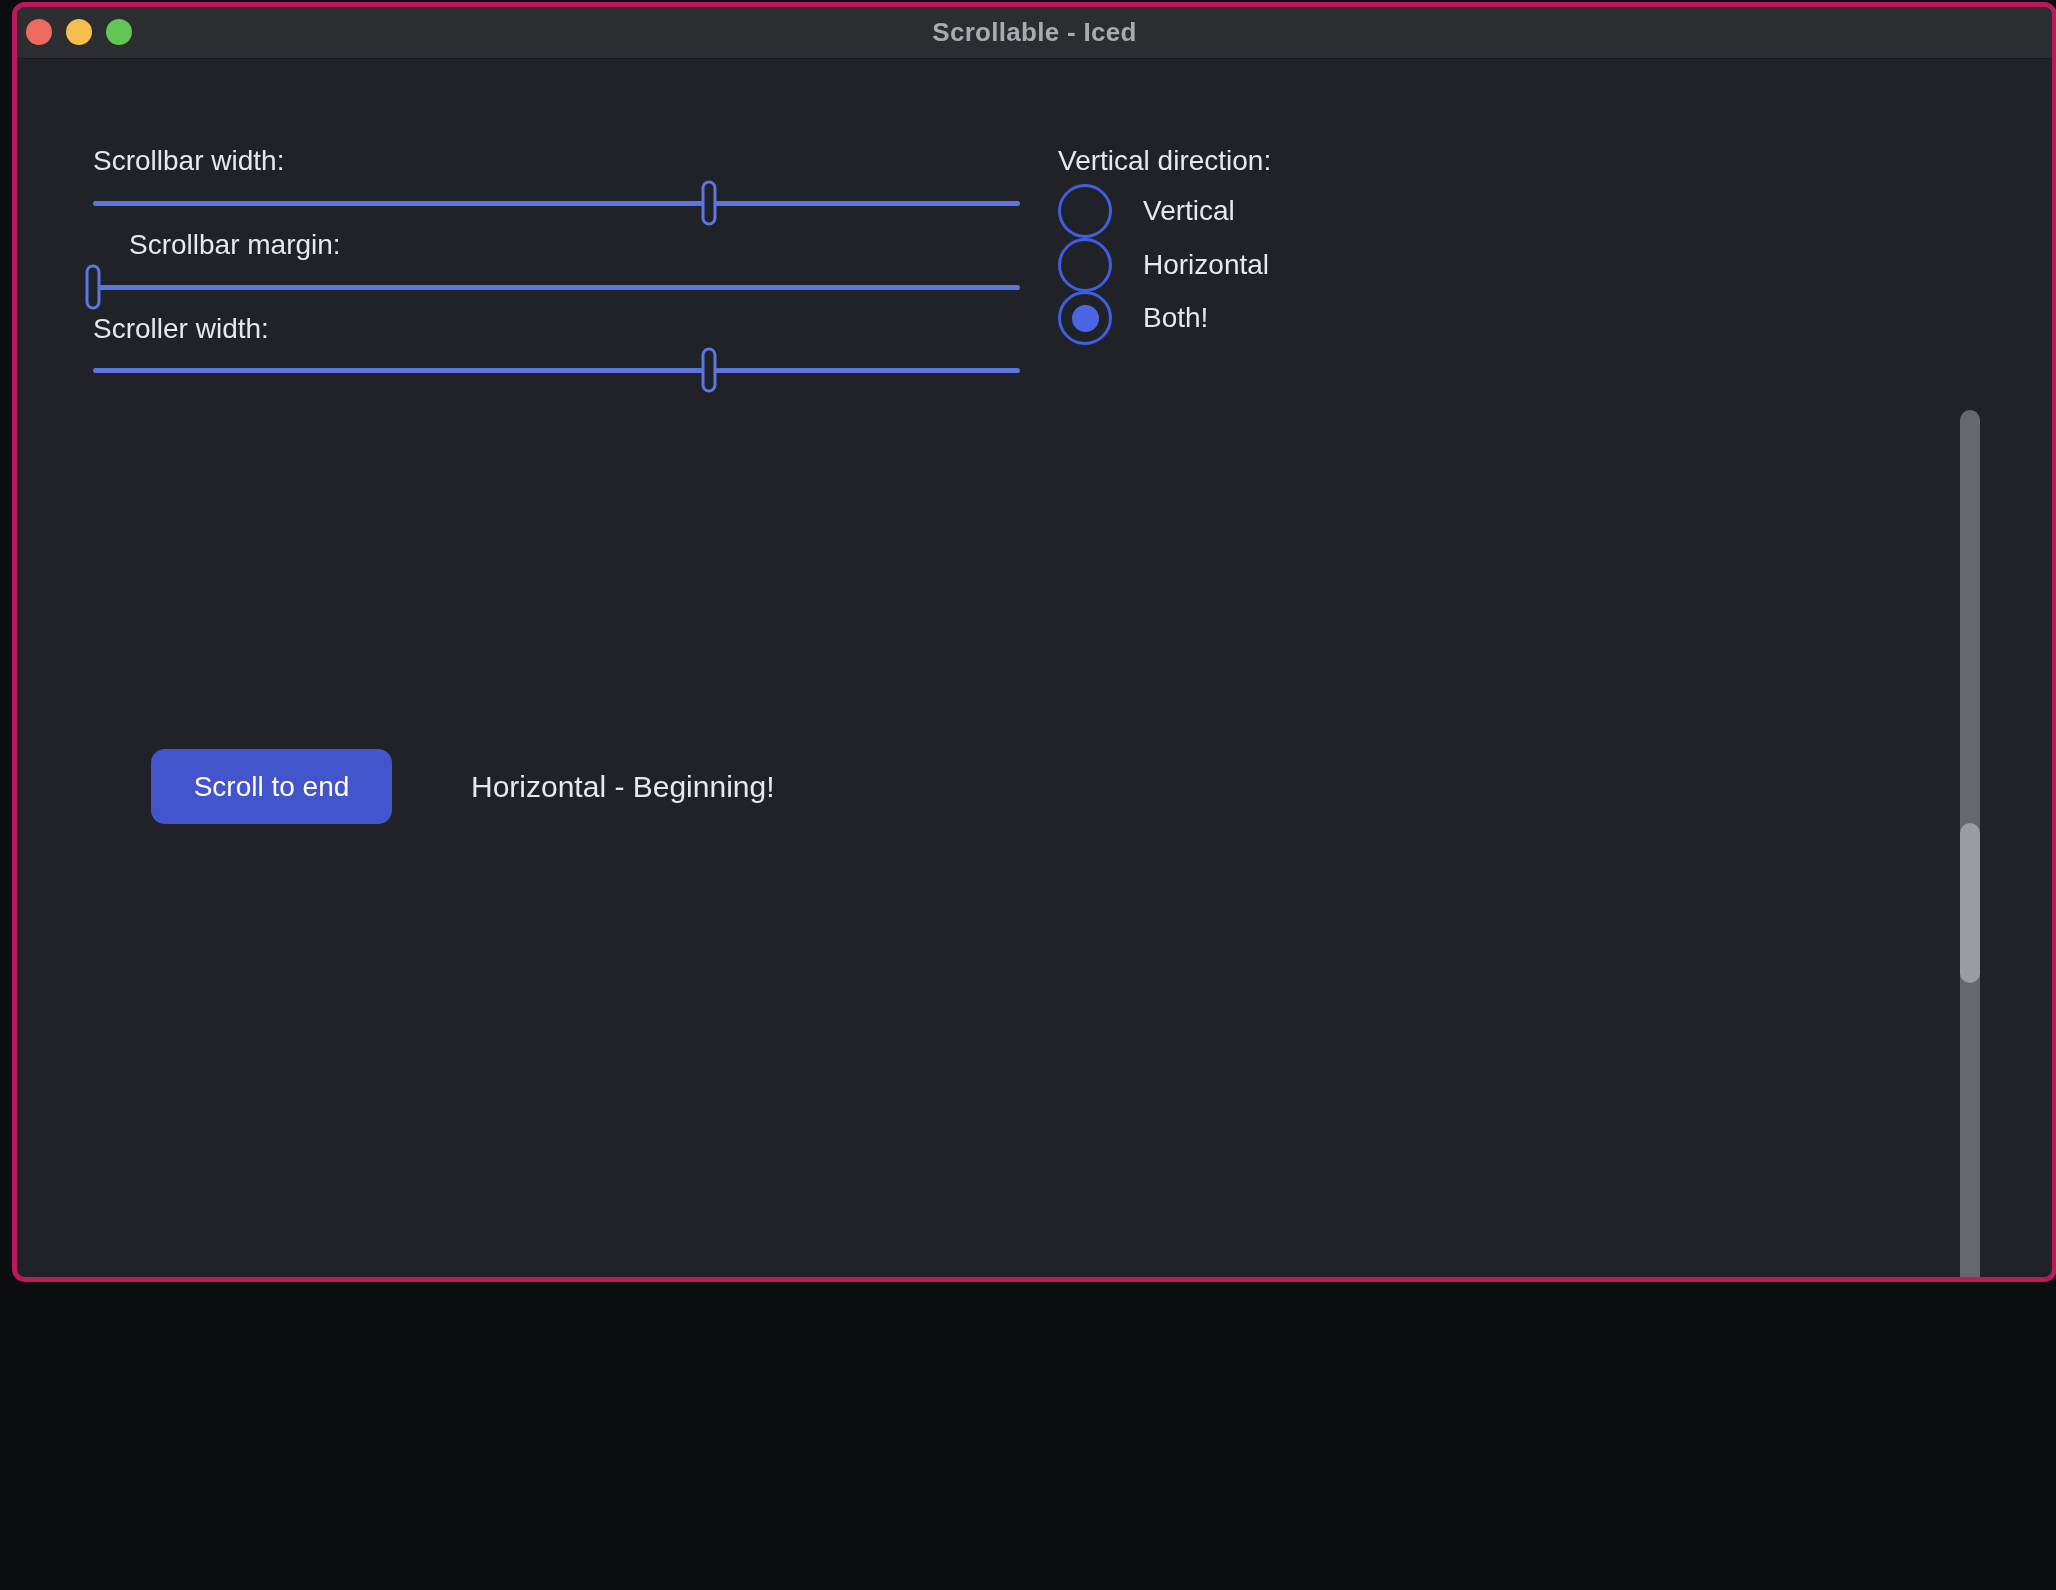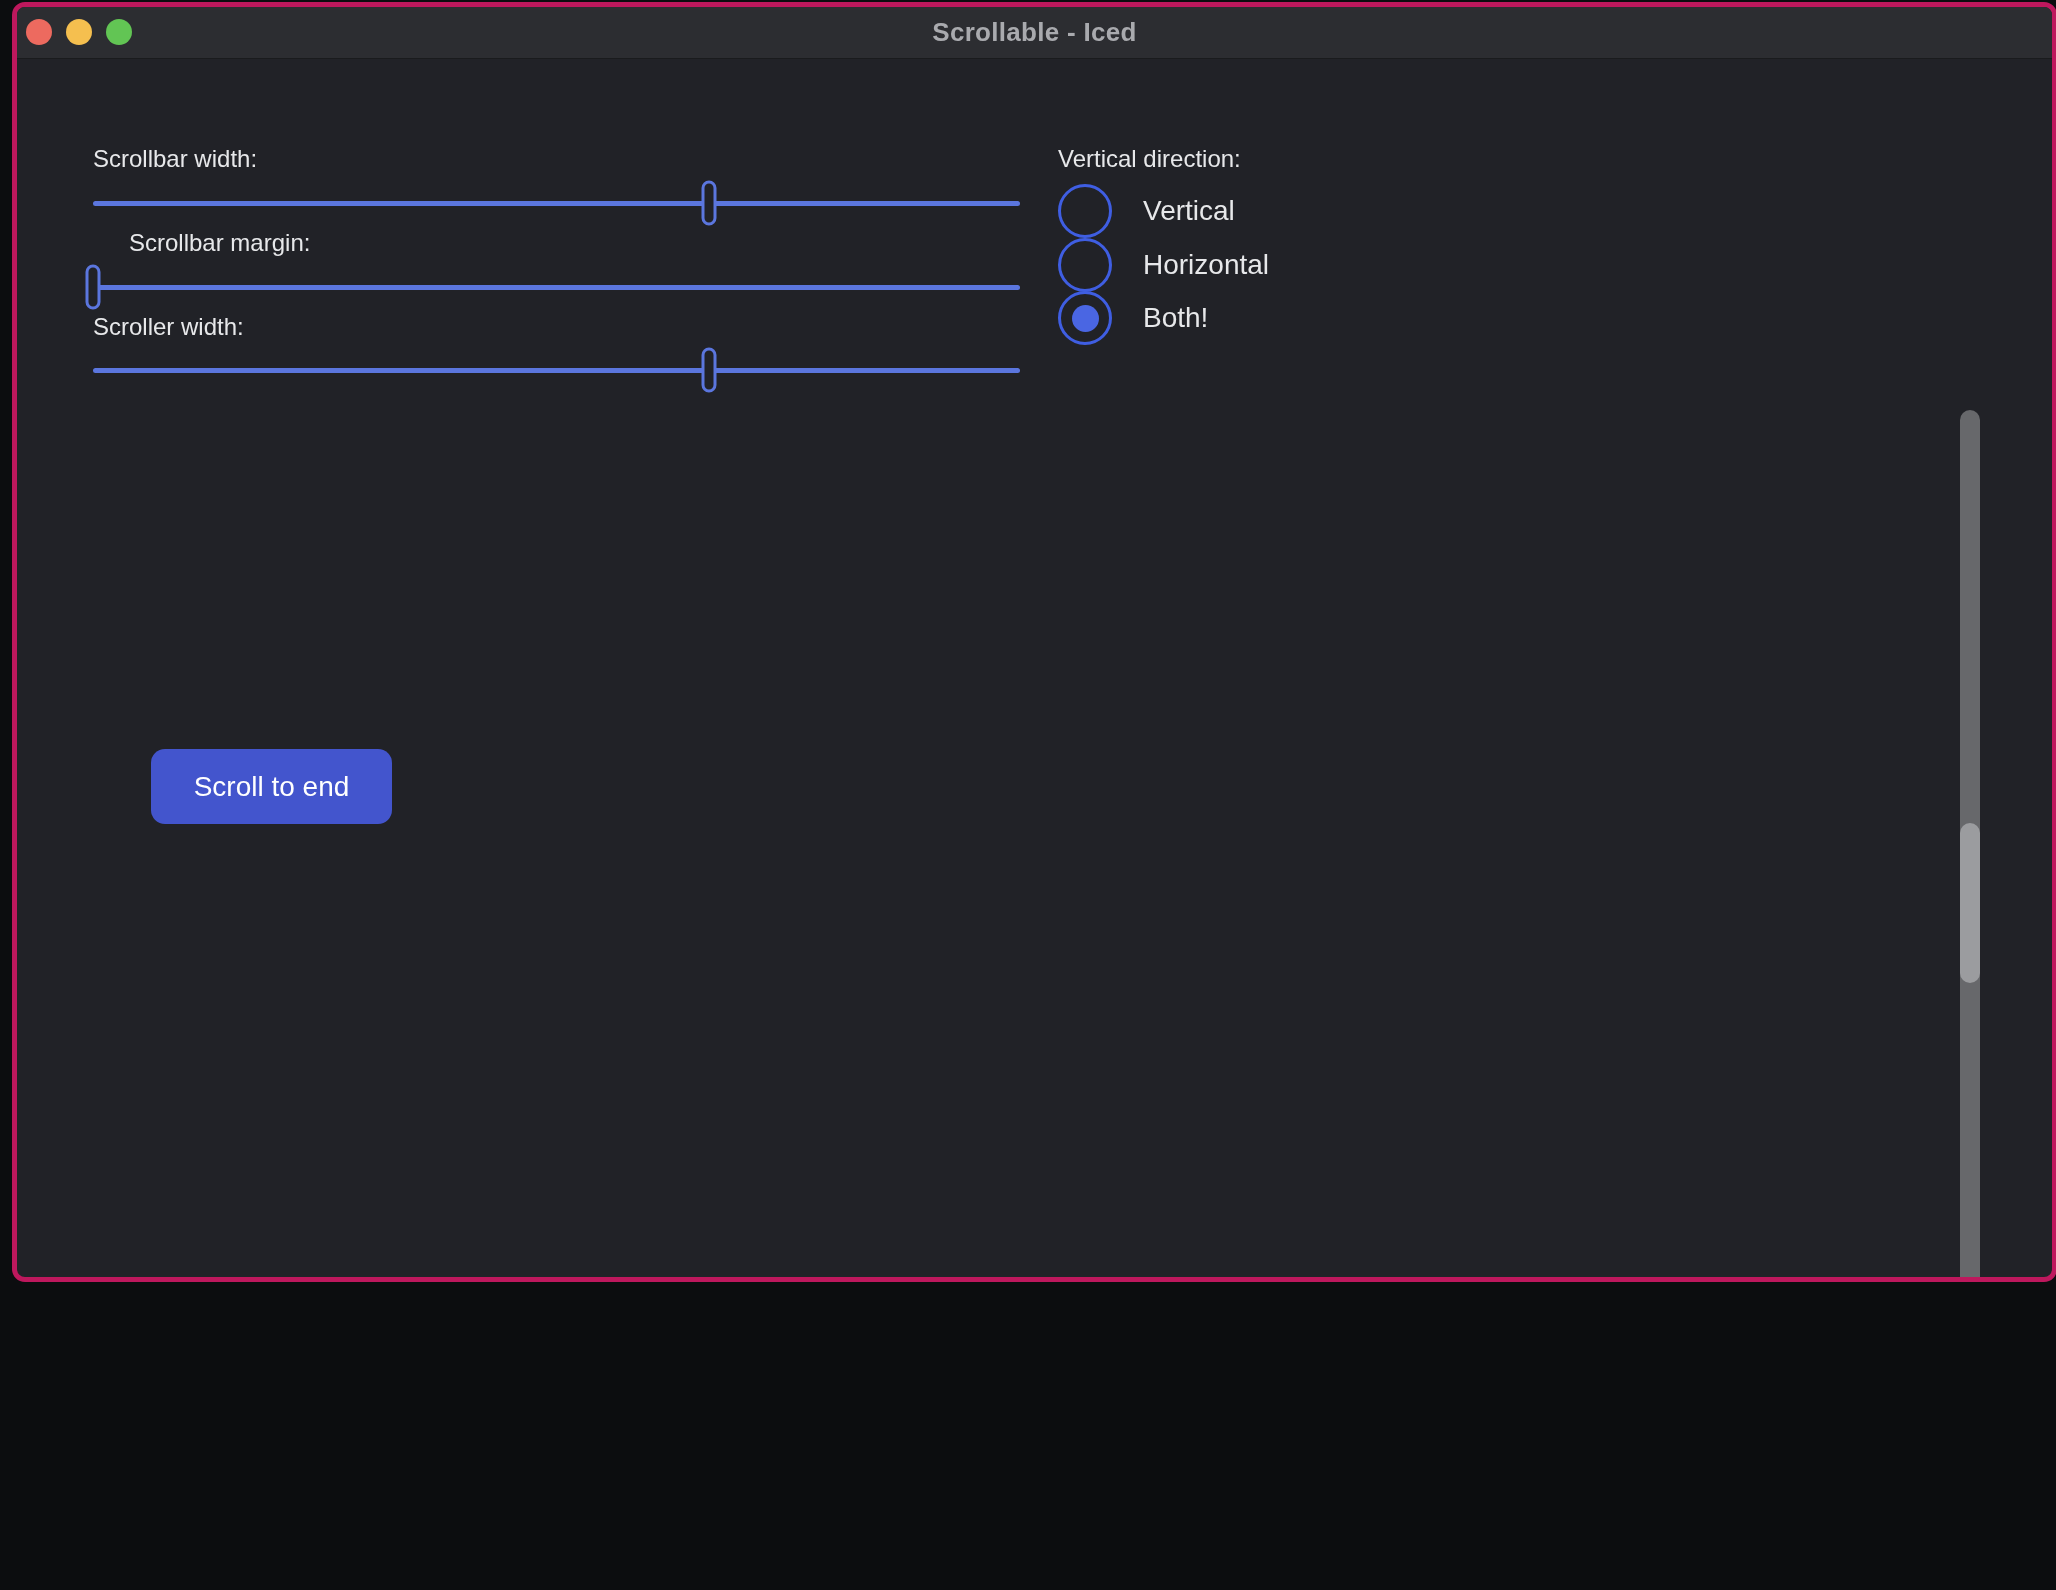--- a/index.html
+++ b/index.html
@@ -34,21 +34,21 @@
     border-bottom:1px solid #1a1b1d;
     display:flex;align-items:center;justify-content:center;
   }
   .title{font-size:26px;font-weight:bold;color:var(--c-title_text);letter-spacing:.3px;}
   .traffic{position:absolute;top:12px;left:9px;display:flex;gap:14px;}
   .light{width:26px;height:26px;border-radius:50%;}
   .light.red{background:var(--c-traffic_red);}
   .light.yellow{background:var(--c-traffic_yellow);}
   .light.green{background:var(--c-traffic_green);}
   
-  .lbl{position:absolute;font-size:24px;color:var(--c-text);white-space:nowrap;text-align:center;}
+  .lbl{position:absolute;font-size:28px;color:var(--c-text);white-space:nowrap;text-align:center;}
   
   .slider{position:absolute;width:927px;height:46px;cursor:pointer;}
   .slider .rail{position:absolute;left:0;right:0;top:50%;height:5px;margin-top:-2.5px;background:var(--c-accent);border-radius:2.5px;}
   .slider .thumb{
     position:absolute;top:50%;width:15px;height:45px;
     transform:translate(-50%,-50%);
     background:var(--c-background);
     border:3px solid var(--c-accent);
     border-radius:8px;
   }
@@ -126,20 +126,21 @@
     <div class="radio-label">Horizontal</div>
   </div>
   <div class="radio-row" style="left:1041px;top:284px;justify-content:center;">
     <div class="radio-circle">
       <div class="radio-dot"></div>
     </div>
     <div class="radio-label">Both!</div>
   </div>
 
   <button class="btn">Scroll to end</button>
+  <div class="status">Horizontal - Beginning!</div>
 
   <div class="vscrollbar">
     <div class="vscroller" style="top: 43.7%;"></div>
   </div>
 
   <div class="hscrollbar">
     <div class="hscroller" style="left: 0%; width: 27.2%;"></div>
   </div>
 
   <div class="progress" style="top:1372px;">

